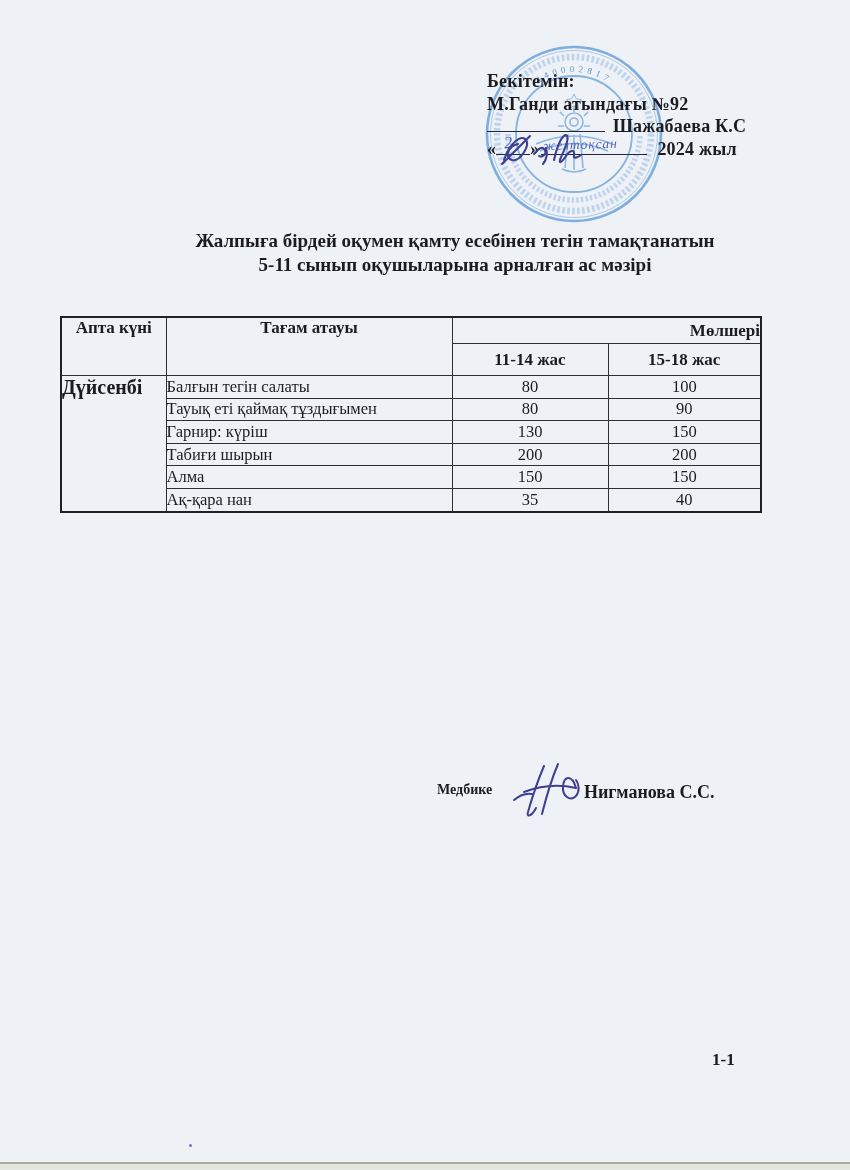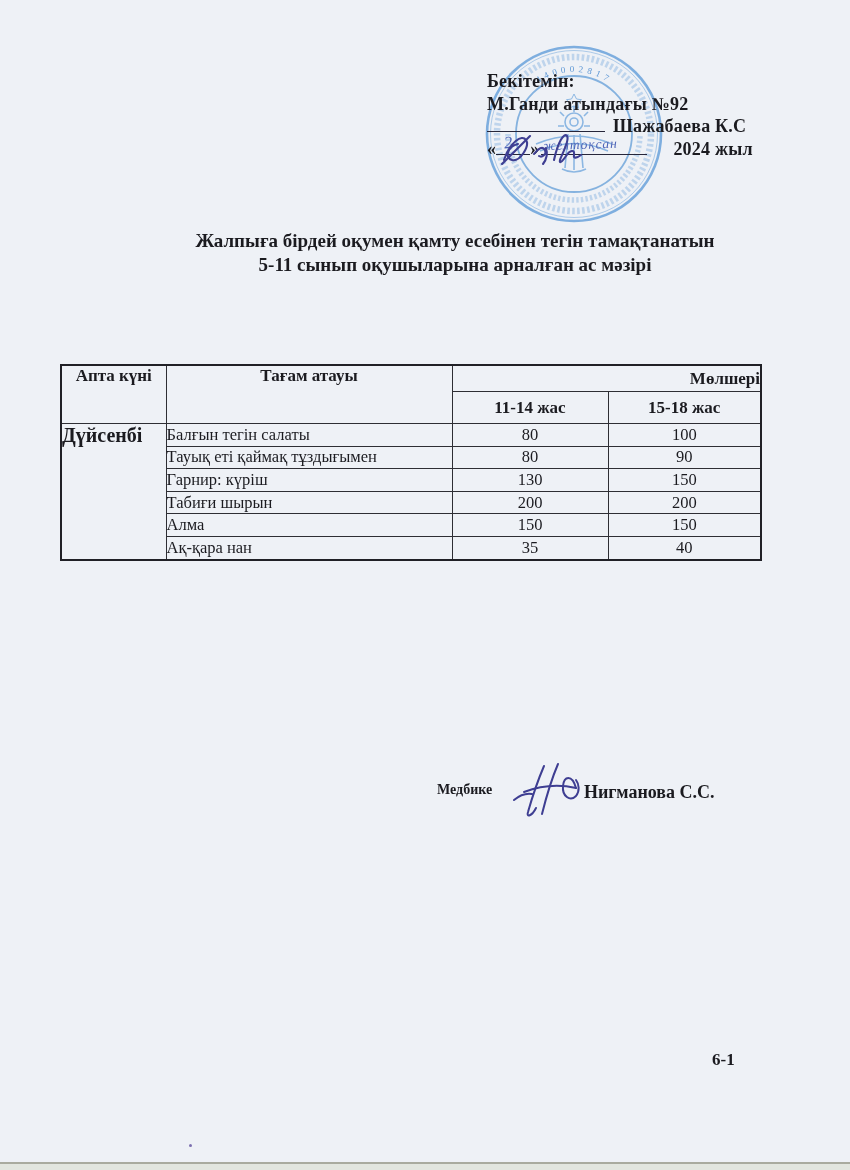--- a/index.html
+++ b/index.html
@@ -24,31 +24,31 @@
   .blank.sig-line { width:118px; margin-right:8px; }
   .blank.day-line { width:34px; }
   .blank.month-line { width:106px; margin-left:2px; }
   .hand {
     position:absolute; font-style:italic; font-weight:normal;
     color:#4f66b8; white-space:nowrap;
     font-family:"Liberation Serif",serif;
   }
   .hand.day   { left:8px; bottom:-1px; font-size:17px; transform:rotate(-6deg); }
   .hand.month { left:2px; bottom:-3px; font-size:13.5px; letter-spacing:1px; transform:rotate(-2deg); }
-  .year-label { margin-left:26px; }
+  .year-label { margin-left:10px; }
   .sig-director { position:absolute; left:496px; top:130px; width:110px; height:40px; z-index:3; }
 
   
   .doc-title {
     position:absolute; left:55px; top:229px; width:800px; z-index:2;
     text-align:center; font-weight:bold; font-size:19px; line-height:24px;
   }
 
   
-  .menu-table-wrap { position:absolute; left:60px; top:316px; z-index:2;margin-top:48px; }
+  .menu-table-wrap { position:absolute; left:60px; top:316px; z-index:2; }
   table.menu {
     border-collapse:collapse; table-layout:fixed; width:700px;
     border:2.6px solid #202026; font-size:16.5px;
   }
   table.menu th, table.menu td { border:1.4px solid #2e2e34; padding:0; }
   table.menu th { font-size:17px; font-weight:bold; }
   th.h-span { vertical-align:top; padding-top:4px; border-bottom:2.4px solid #202026; }
   th.h-amount { height:25px; border-bottom:1.4px solid #2e2e34;text-align:right; }
   th.h-age { height:31px; border-bottom:2.4px solid #202026; }
   td.day-cell { vertical-align:top; font-weight:bold; font-size:20px; padding:1px 0 0 5px; }
@@ -189,19 +189,19 @@
     <g fill="none" stroke="#3e3e92" stroke-width="2" stroke-linecap="round">
       <path d="M4 38 C10 33 16 31 22 32"></path>
       <path d="M34 4 C28 18 22 36 18 50 C16 56 22 54 26 46"></path>
       <path d="M48 2 C42 16 36 36 32 52"></path>
       <path d="M14 30 C30 24 48 22 66 26"></path>
       <path d="M66 26 C62 12 54 14 53 24 C52 34 60 40 66 34 C70 29 69 22 66 18"></path>
     </g>
   </svg>
   <div class="signoff-name">Нигманова С.С.</div>
 
-  <div class="page-number">6-1</div>
+  <div class="page-number">1-1</div>
 
   <div class="ink-dot"></div>
   <div class="paper-edge-line"></div>
   <div class="paper-edge-strip"></div>
 
 </div>
 
 </body></html>

